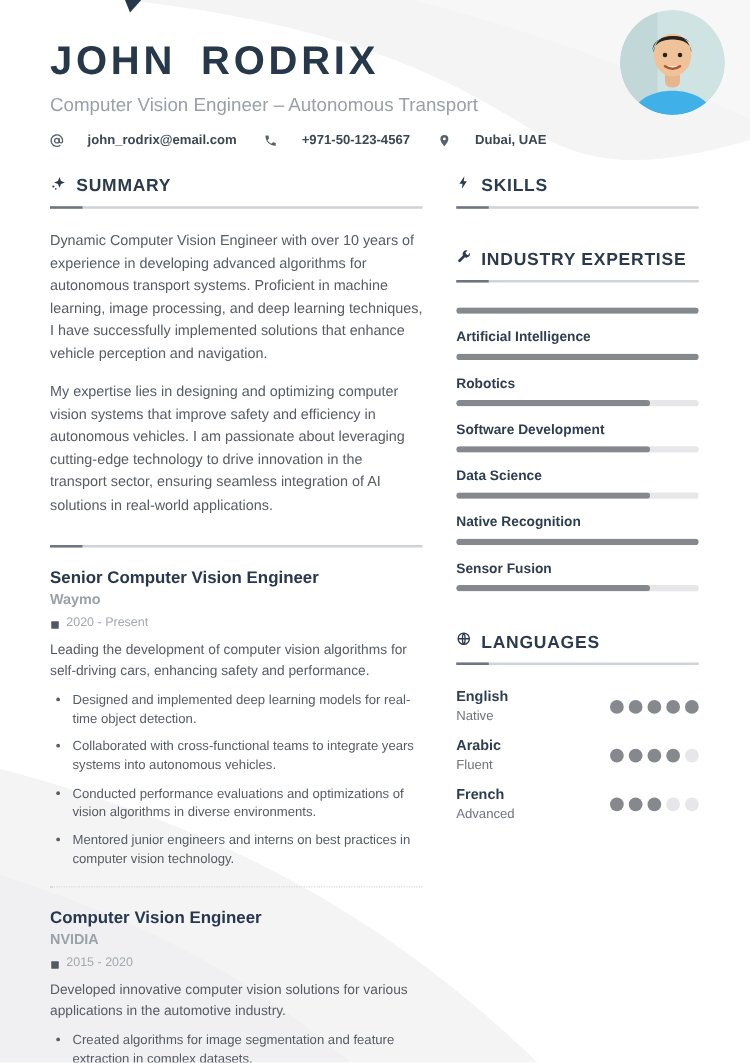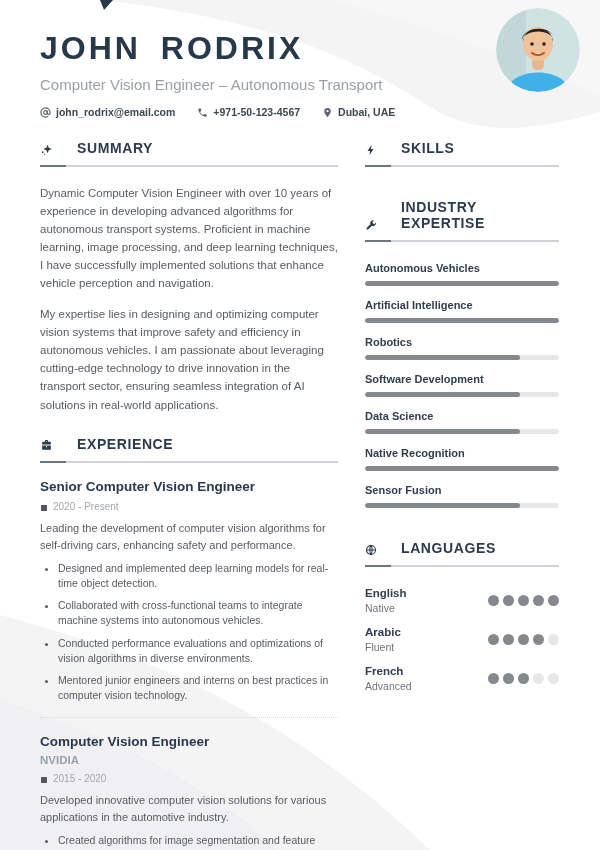--- a/index.html
+++ b/index.html
@@ -7,31 +7,31 @@
     width:600px;height:850px;position:relative;background:#ffffff;
     font-family:"Liberation Sans", sans-serif;color:#525860;overflow:hidden;
   }
   
   .bg-svg{position:absolute;inset:0;width:600px;height:850px;z-index:0;}
   
   .header{position:absolute;left:40px;top:30px;right:40px;z-index:2;}
   .name{font-size:32px;font-weight:bold;letter-spacing:3px;color:#263849;word-spacing:8px;}
   .subtitle{font-size:15px;color:#9aa0a7;margin-top:9px;font-weight:500;}
   .contact-row{display:flex;align-items:center;gap:22px;margin-top:13px;}
-  .contact-item{display:flex;align-items:center;gap:5px;font-size:10.5px;font-weight:bold;color:#3c4752;}
+  .contact-item{display:flex;align-items:center;gap:19px;font-size:10.5px;font-weight:bold;color:#3c4752;}
   .contact-item .cicon{display:flex;align-items:center;color:#59626c;}
   .photo{
     position:absolute;right:20px;top:8px;width:84px;height:84px;border-radius:50%;
     overflow:hidden;z-index:3;
   }
   
   .col-left{position:absolute;left:40px;top:140px;width:298px;z-index:2;}
   .col-right{position:absolute;left:365px;top:140px;width:194px;z-index:2;}
   
-  .sec-head{display:flex;align-items:flex-end;gap:24px;color:#2b3a4d;}
+  .sec-head{display:flex;align-items:flex-start;gap:8px;color:#2b3a4d;}
   .sec-head .sicon{display:flex;align-items:center;color:#2b3a4d;}
   .sec-title{font-size:14px;font-weight:bold;letter-spacing:0.6px;color:#2b3a4d;}
   .sec-rule{position:relative;height:2px;background:#cfd2d6;margin-top:9px;}
   .sec-rule::before{content:"";position:absolute;left:0;top:0;height:2px;width:26px;background:#6e757e;}
   
   .summary-para{font-size:11.5px;line-height:1.57;color:#565c63;margin:0 0 13px 0;}
   .summary-body{margin-top:17px;}
   
   .exp-body{margin-top:16px;}
   .job-title{font-size:13.5px;font-weight:bold;color:#28394e;}
@@ -138,47 +138,40 @@
       <span class="sec-title">SUMMARY</span>
     </div>
     <div class="sec-rule"></div>
     <div class="summary-body">
       <p class="summary-para">Dynamic Computer Vision Engineer with over 10 years of experience in developing advanced algorithms for autonomous transport systems. Proficient in machine learning, image processing, and deep learning techniques, I have successfully implemented solutions that enhance vehicle perception and navigation.</p>
       <p class="summary-para">My expertise lies in designing and optimizing computer vision systems that improve safety and efficiency in autonomous vehicles. I am passionate about leveraging cutting-edge technology to drive innovation in the transport sector, ensuring seamless integration of AI solutions in real-world applications.</p>
     </div>
   </div>
 
   <div style="margin-top:22px;">
-    <div class="sec-head">
-      <span class="sicon">
-        <svg width="13" height="13" viewBox="0 0 24 24" fill="currentColor">
-            <path d="M9 5V4a2 2 0 0 1 2-2h2a2 2 0 0 1 2 2v1h4a1 1 0 0 1 1 1v4H4V6a1 1 0 0 1 1-1h4zm2-1v1h2V4h-2zM4 12h16v7a1 1 0 0 1-1 1H5a1 1 0 0 1-1-1v-7zm7 1v2h2v-2h-2z"></path>
-          </svg>
-      </span>
-      <span class="sec-title">EXPERIENCE</span>
-    </div>
     <div class="sec-rule"></div>
 
     <div class="exp-body">
 
       <div>
         <div class="job-title">Senior Computer Vision Engineer</div>
+        <div class="job-company">Waymo</div>
         <div class="job-date">
           <span class="cicon">
             <svg width="8" height="8" viewBox="0 0 24 24" fill="currentColor">
                 <rect x="3" y="5" width="18" height="16" rx="2"></rect>
                 <rect x="3" y="3" width="18" height="4" rx="1"></rect>
               </svg>
           </span>
           <span>2020 - Present</span>
         </div>
         <div class="job-desc">Leading the development of computer vision algorithms for self-driving cars, enhancing safety and performance.</div>
         <ul class="job-bullets">
           <li>Designed and implemented deep learning models for real-time object detection.</li>
-          <li>Collaborated with cross-functional teams to integrate machine systems into autonomous vehicles.</li>
+          <li>Collaborated with cross-functional teams to integrate years systems into autonomous vehicles.</li>
           <li>Conducted performance evaluations and optimizations of vision algorithms in diverse environments.</li>
           <li>Mentored junior engineers and interns on best practices in computer vision technology.</li>
         </ul>
       </div>
 
       <hr class="job-divider">
 
       <div>
         <div class="job-title">Computer Vision Engineer</div>
         <div class="job-company">NVIDIA</div>
@@ -220,21 +213,20 @@
       <span class="sicon">
         <svg width="12" height="12" viewBox="0 0 24 24" fill="currentColor">
             <path d="M21.7 6.3a6 6 0 0 1-8 7.4l-7 7a2.1 2.1 0 0 1-3-3l7-7a6 6 0 0 1 7.4-8l-3.4 3.4 1.4 2.8 2.8 1.4 2.8-4z"></path>
           </svg>
       </span>
       <span class="sec-title">INDUSTRY EXPERTISE</span>
     </div>
     <div class="sec-rule"></div>
     <div class="industry-body">
       <div class="ind-item">
-        <div class="ind-label">Autonomous Vehicles</div>
         <div class="bar-track">
             <div class="bar-fill" style="width: 100%;"></div>
           </div>
       </div>
       <div class="ind-item">
         <div class="ind-label">Artificial Intelligence</div>
         <div class="bar-track">
             <div class="bar-fill" style="width: 100%;"></div>
           </div>
       </div>

